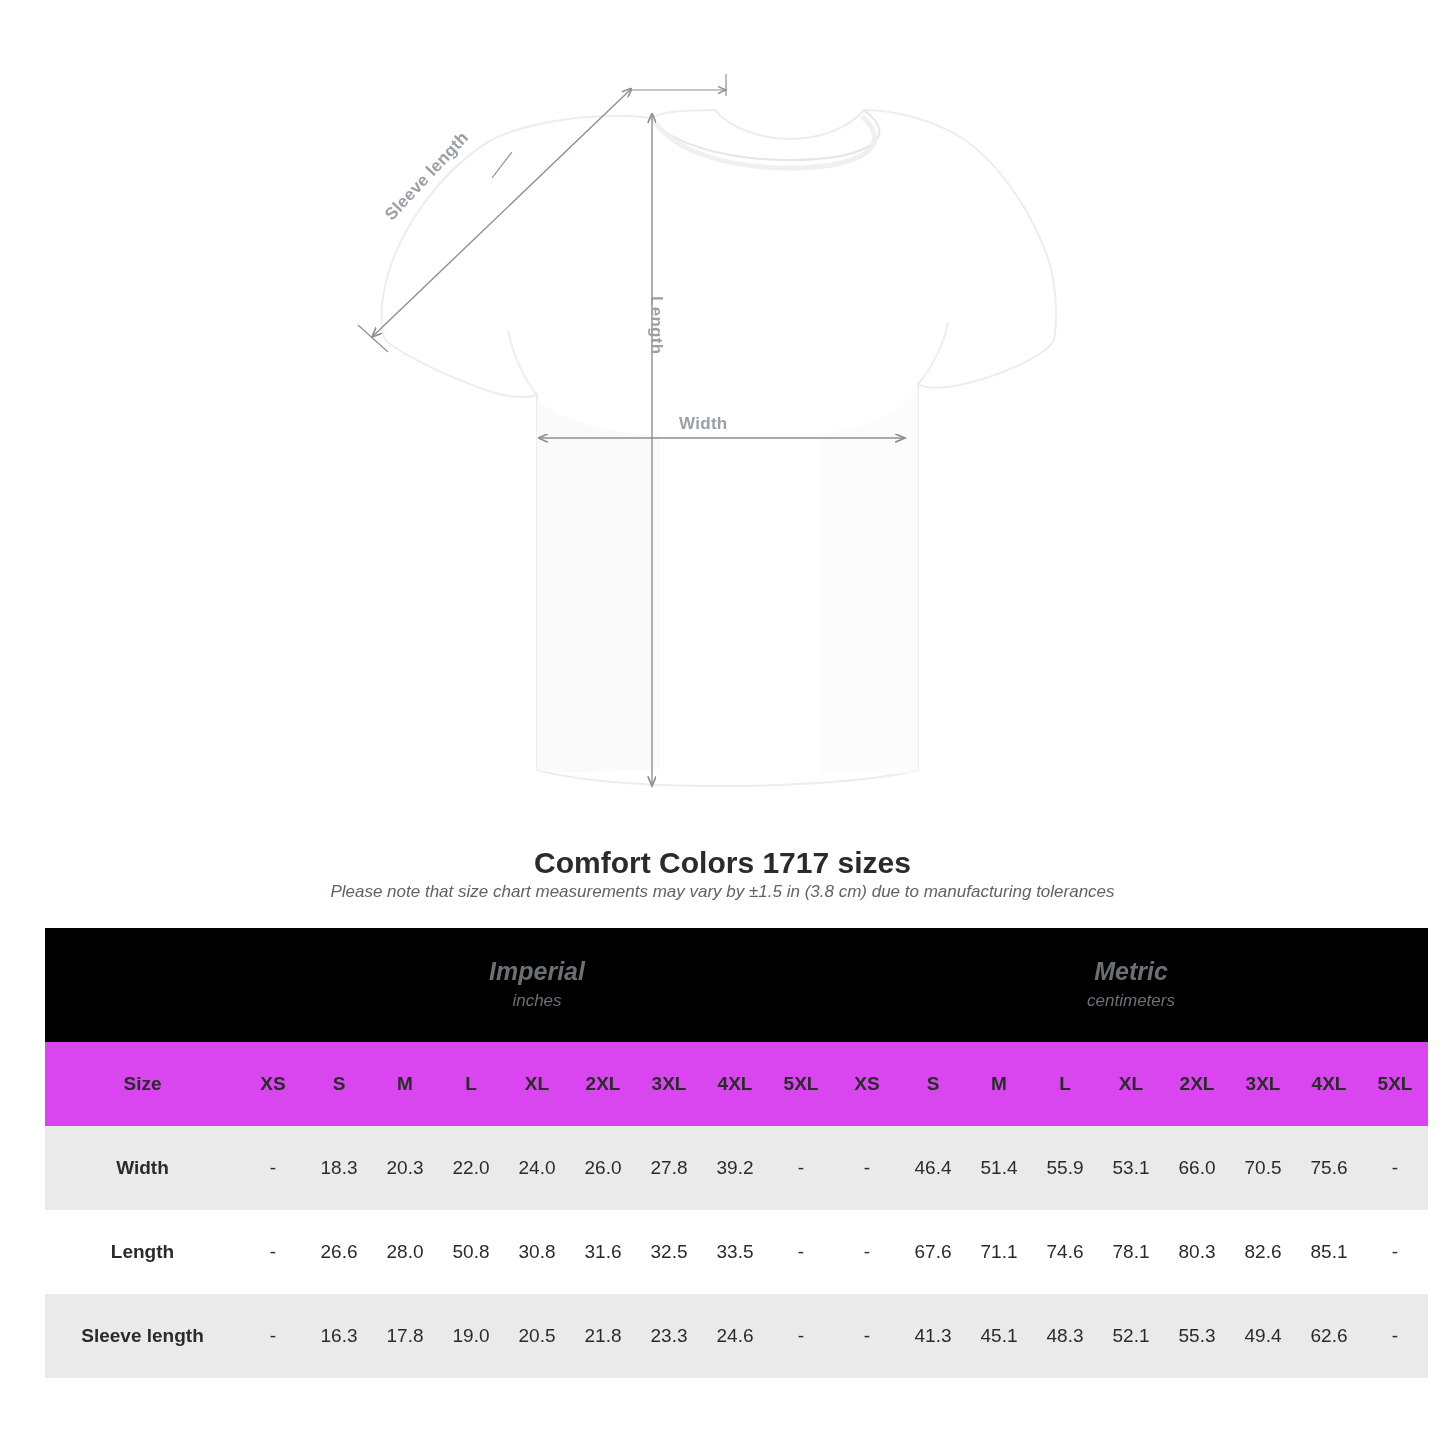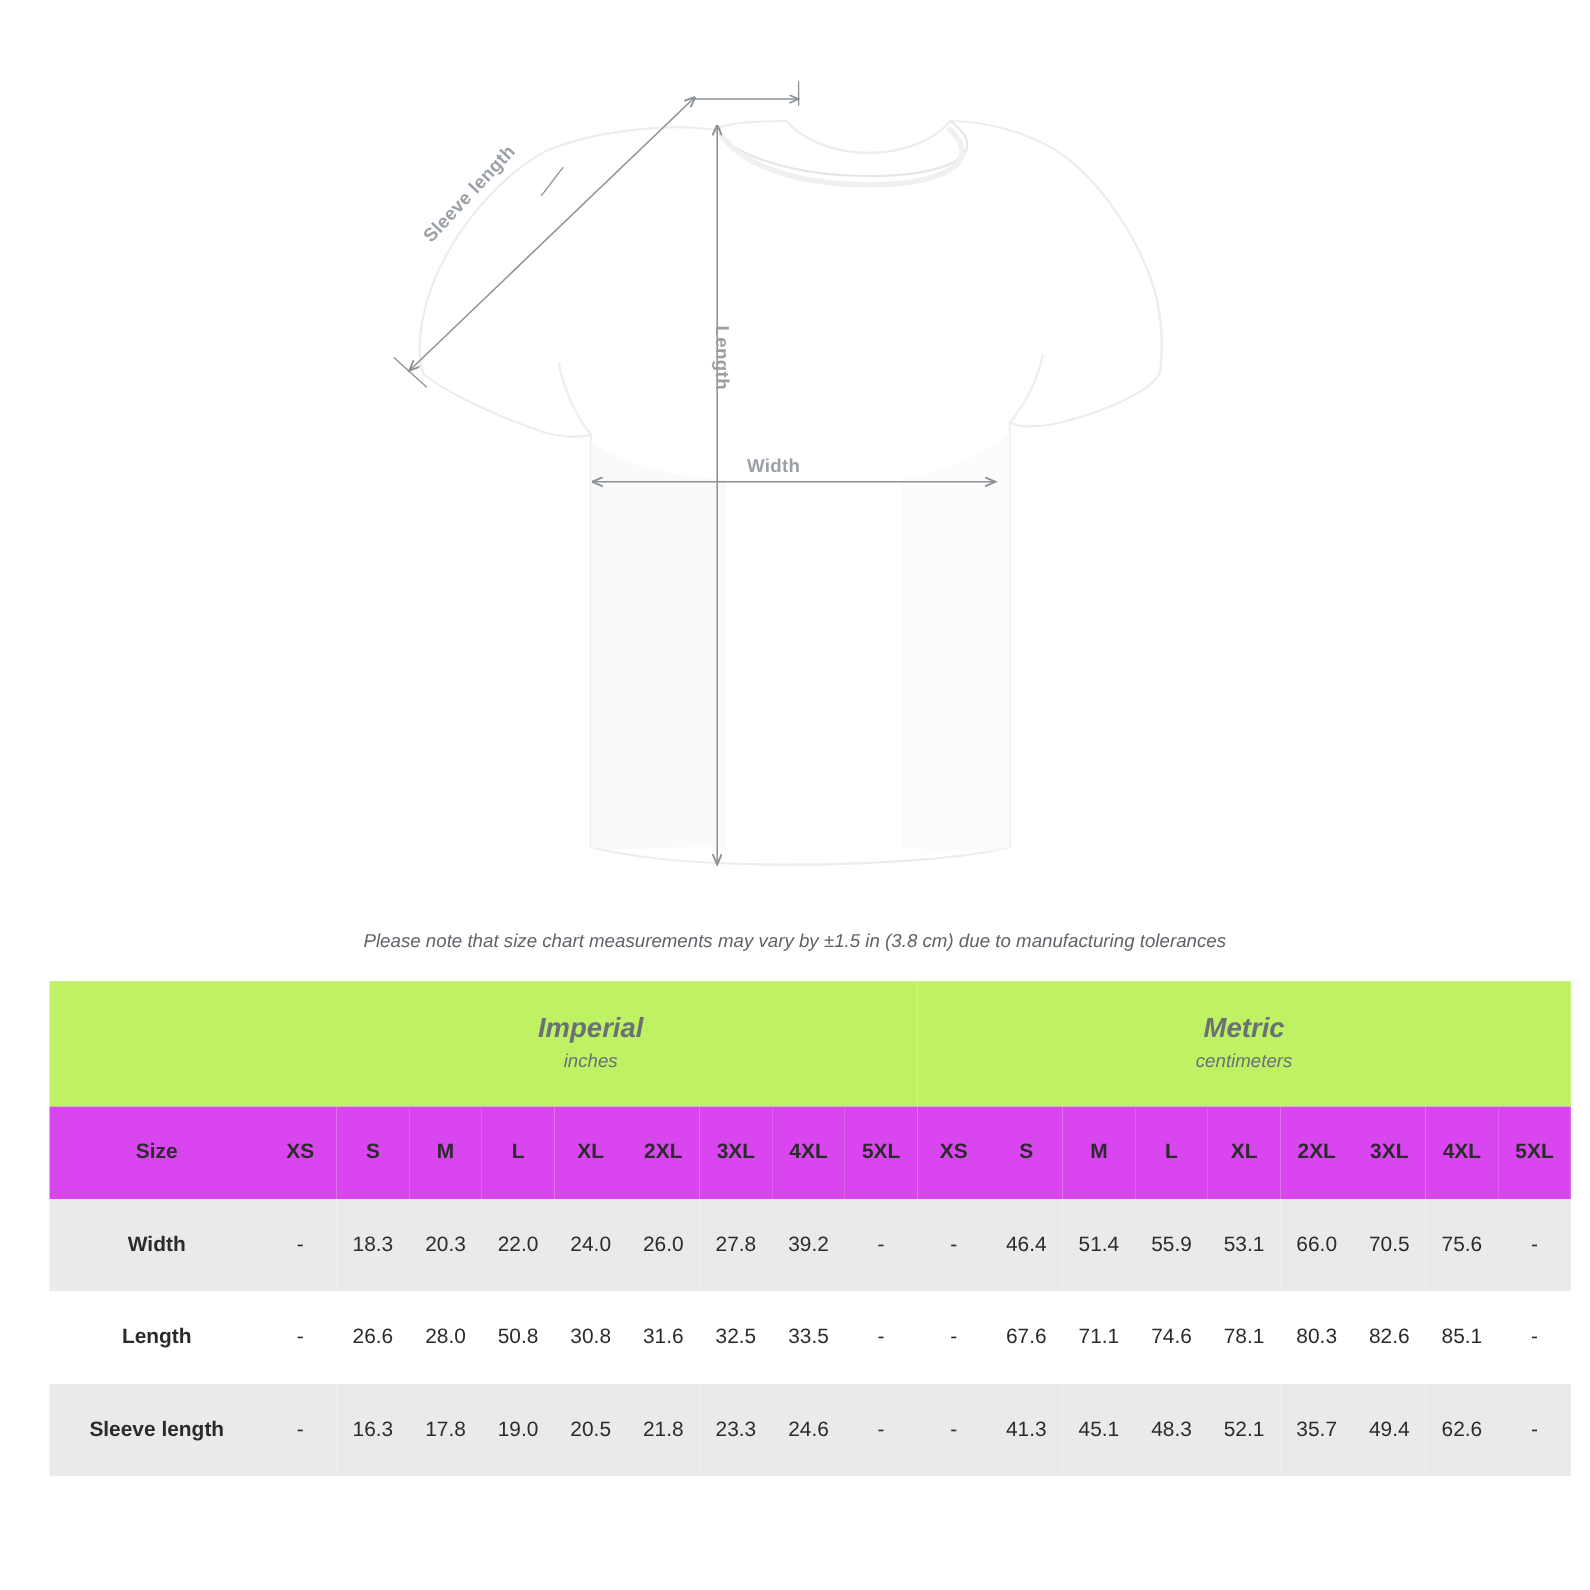--- a/index.html
+++ b/index.html
@@ -86,21 +86,21 @@
     table-layout: fixed;
   }
   table.size-table td,
   table.size-table th {
     text-align: center;
     vertical-align: middle;
     border: none;
   }
   .unit-row td {
     height: 112px;
-    background: #bef264;
+    background: #000000;
   }
   .unit-title {
     font-size: 25px;
     font-style: italic;
     font-weight: bold;
     color: #6b7075;
     line-height: 1.25;
   }
   .unit-sub {
     font-size: 17px;
@@ -194,20 +194,21 @@
       <line x1="512" y1="152" x2="492" y2="178" stroke="#8a9096" stroke-width="1.2"></line>
       <line x1="358" y1="325" x2="388" y2="352" stroke="#8a9096" stroke-width="1.2"></line>
     </svg>
 
     <div class="label-text label-width">Width</div>
     <div class="label-text label-length">Length</div>
     <div class="label-text label-sleeve">Sleeve length</div>
   </div>
 
   <div class="title-block">
+    <h1 class="chart-title">Comfort Colors 1717 sizes</h1>
     <div class="chart-note">Please note that size chart measurements may vary by ±1.5 in (3.8 cm) due to manufacturing tolerances</div>
   </div>
 
   <div class="table-wrap">
     <table class="size-table">
       <colgroup>
         <col style="width:195px">
         <col span="9" style="width:66px">
         <col span="9" style="width:66px">
       </colgroup>
@@ -300,21 +301,21 @@
           <td class="datacell">20.5</td>
           <td class="datacell">21.8</td>
           <td class="datacell">23.3</td>
           <td class="datacell">24.6</td>
           <td class="datacell">-</td>
           <td class="datacell">-</td>
           <td class="datacell">41.3</td>
           <td class="datacell">45.1</td>
           <td class="datacell">48.3</td>
           <td class="datacell">52.1</td>
-          <td class="datacell">35.7</td>
+          <td class="datacell">55.3</td>
           <td class="datacell">49.4</td>
           <td class="datacell">62.6</td>
           <td class="datacell">-</td>
         </tr>
       </tbody>
     </table>
   </div>
 
 </div>
 

